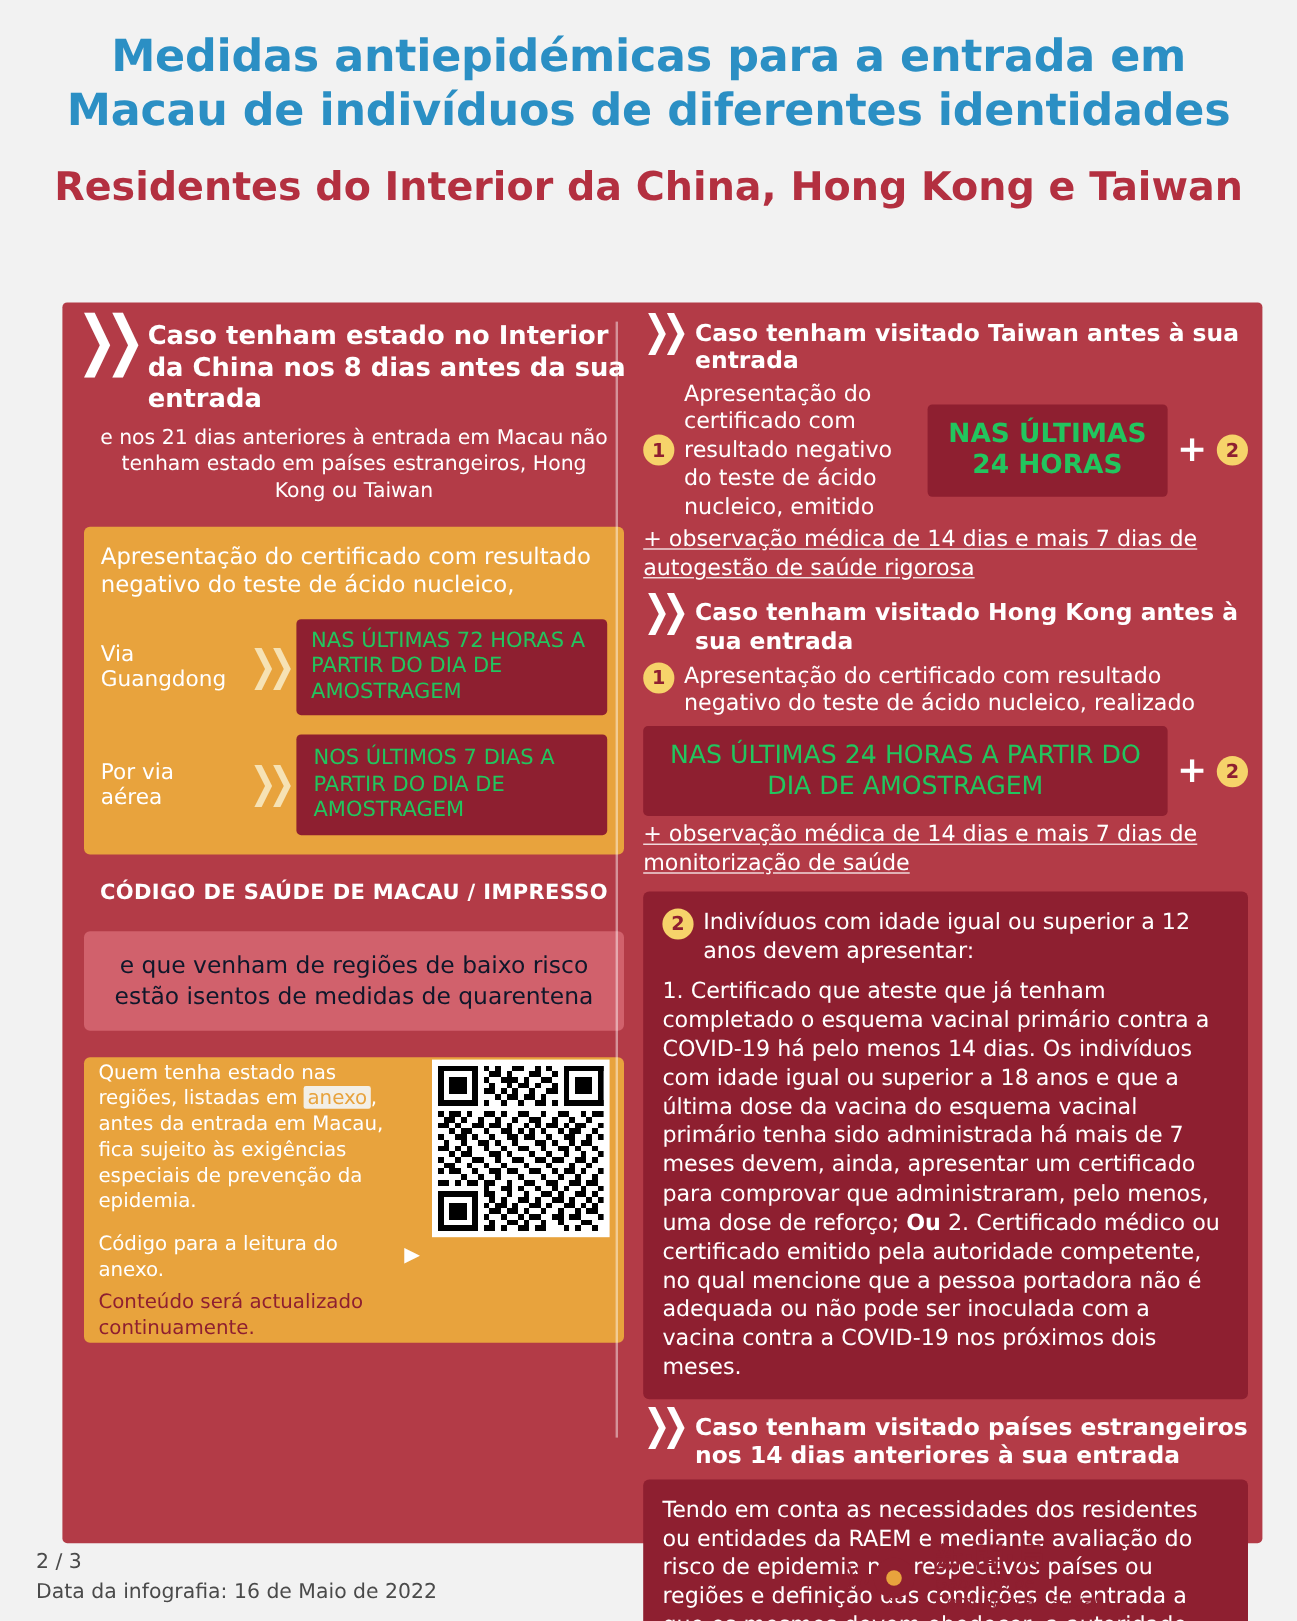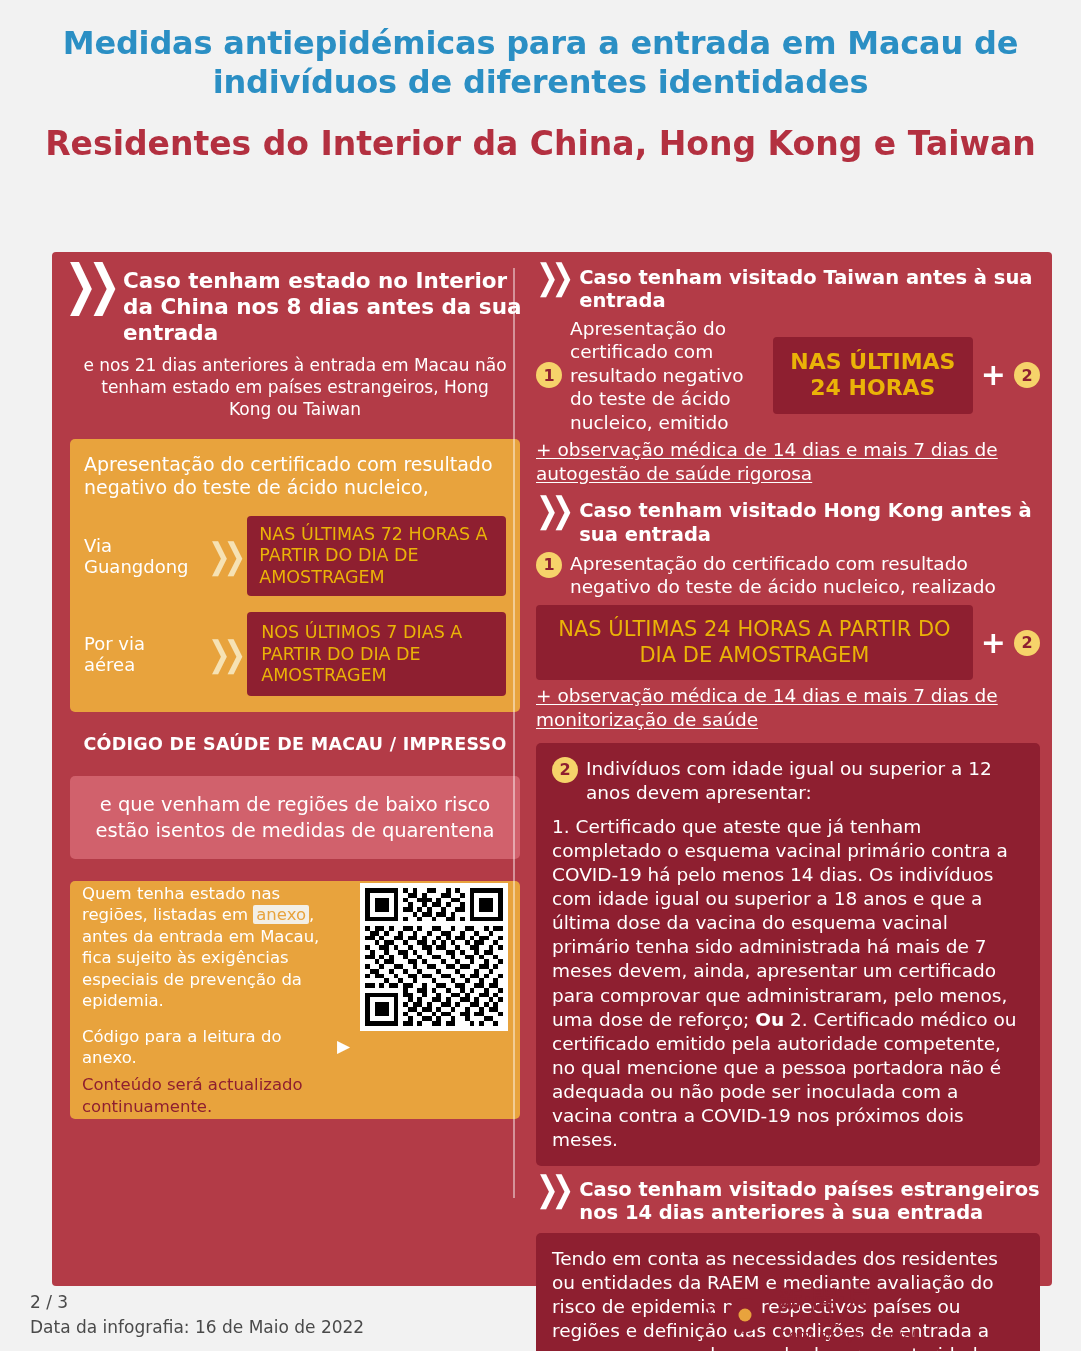--- a/index.html
+++ b/index.html
@@ -10,21 +10,21 @@
     font-family: "DejaVu Sans", "Liberation Sans", sans-serif;
     position: relative;
     overflow: hidden;
   }
   .page { position: relative; width: 1081px; height: 1351px; }
 
   
   .header { padding: 24px 30px 4px 30px; text-align: center; }
   .header h1 {
     margin: 0;
-    font-size: 32px;
+    font-size: 37px;
     line-height: 1.22;
     font-weight: bold;
     color: #2b8fc4;
     letter-spacing: -0.2px;
   }
   .header h2 {
     margin: 22px 0 0 0;
     font-size: 33px;
     line-height: 1.22;
     font-weight: bold;
@@ -90,33 +90,33 @@
     margin: 18px 6px 0 6px;
     background: #e8a33d;
     border-radius: 5px;
     padding: 14px 14px 16px 14px;
     color: #fff;
   }
   .orange .lead { font-size: 19px; line-height: 1.25; }
   .orange .row { display: flex; align-items: center; gap: 8px; margin-top: 16px; }
   .orange .viaLabel { color: #fff; font-size: 18px; line-height: 1.2; width: 116px; }
   .darkbox {
-    background: #8e1f30; color: #eab308; border-radius: 4px;
+    background: #8e1f30; color: #22c55e; border-radius: 4px;
     padding: 8px 12px; font-size: 17.5px; line-height: 1.22; flex: 1;
   }
   .darkbox.big { padding: 10px 14px; }
 
   .codigo {
     margin: 22px 6px 0 6px; text-align: center;
     color: #fff; font-weight: bold; font-size: 17.5px; letter-spacing: 0.3px;
   }
   .pinkbox {
     margin: 22px 6px 10px 6px;
     background: #d1616c; border-radius: 5px;
-    color: #ffffff; font-size: 19.5px; line-height: 1.3;
+    color: #0f172a; font-size: 19.5px; line-height: 1.3;
     text-align: center; padding: 16px 14px;
   }
 
   
   .qrblock {
     margin: 22px 6px 0 6px;
     background: #e8a33d; border-radius: 5px;
     padding: 2px 12px;
     display: flex; gap: 10px;
   }

